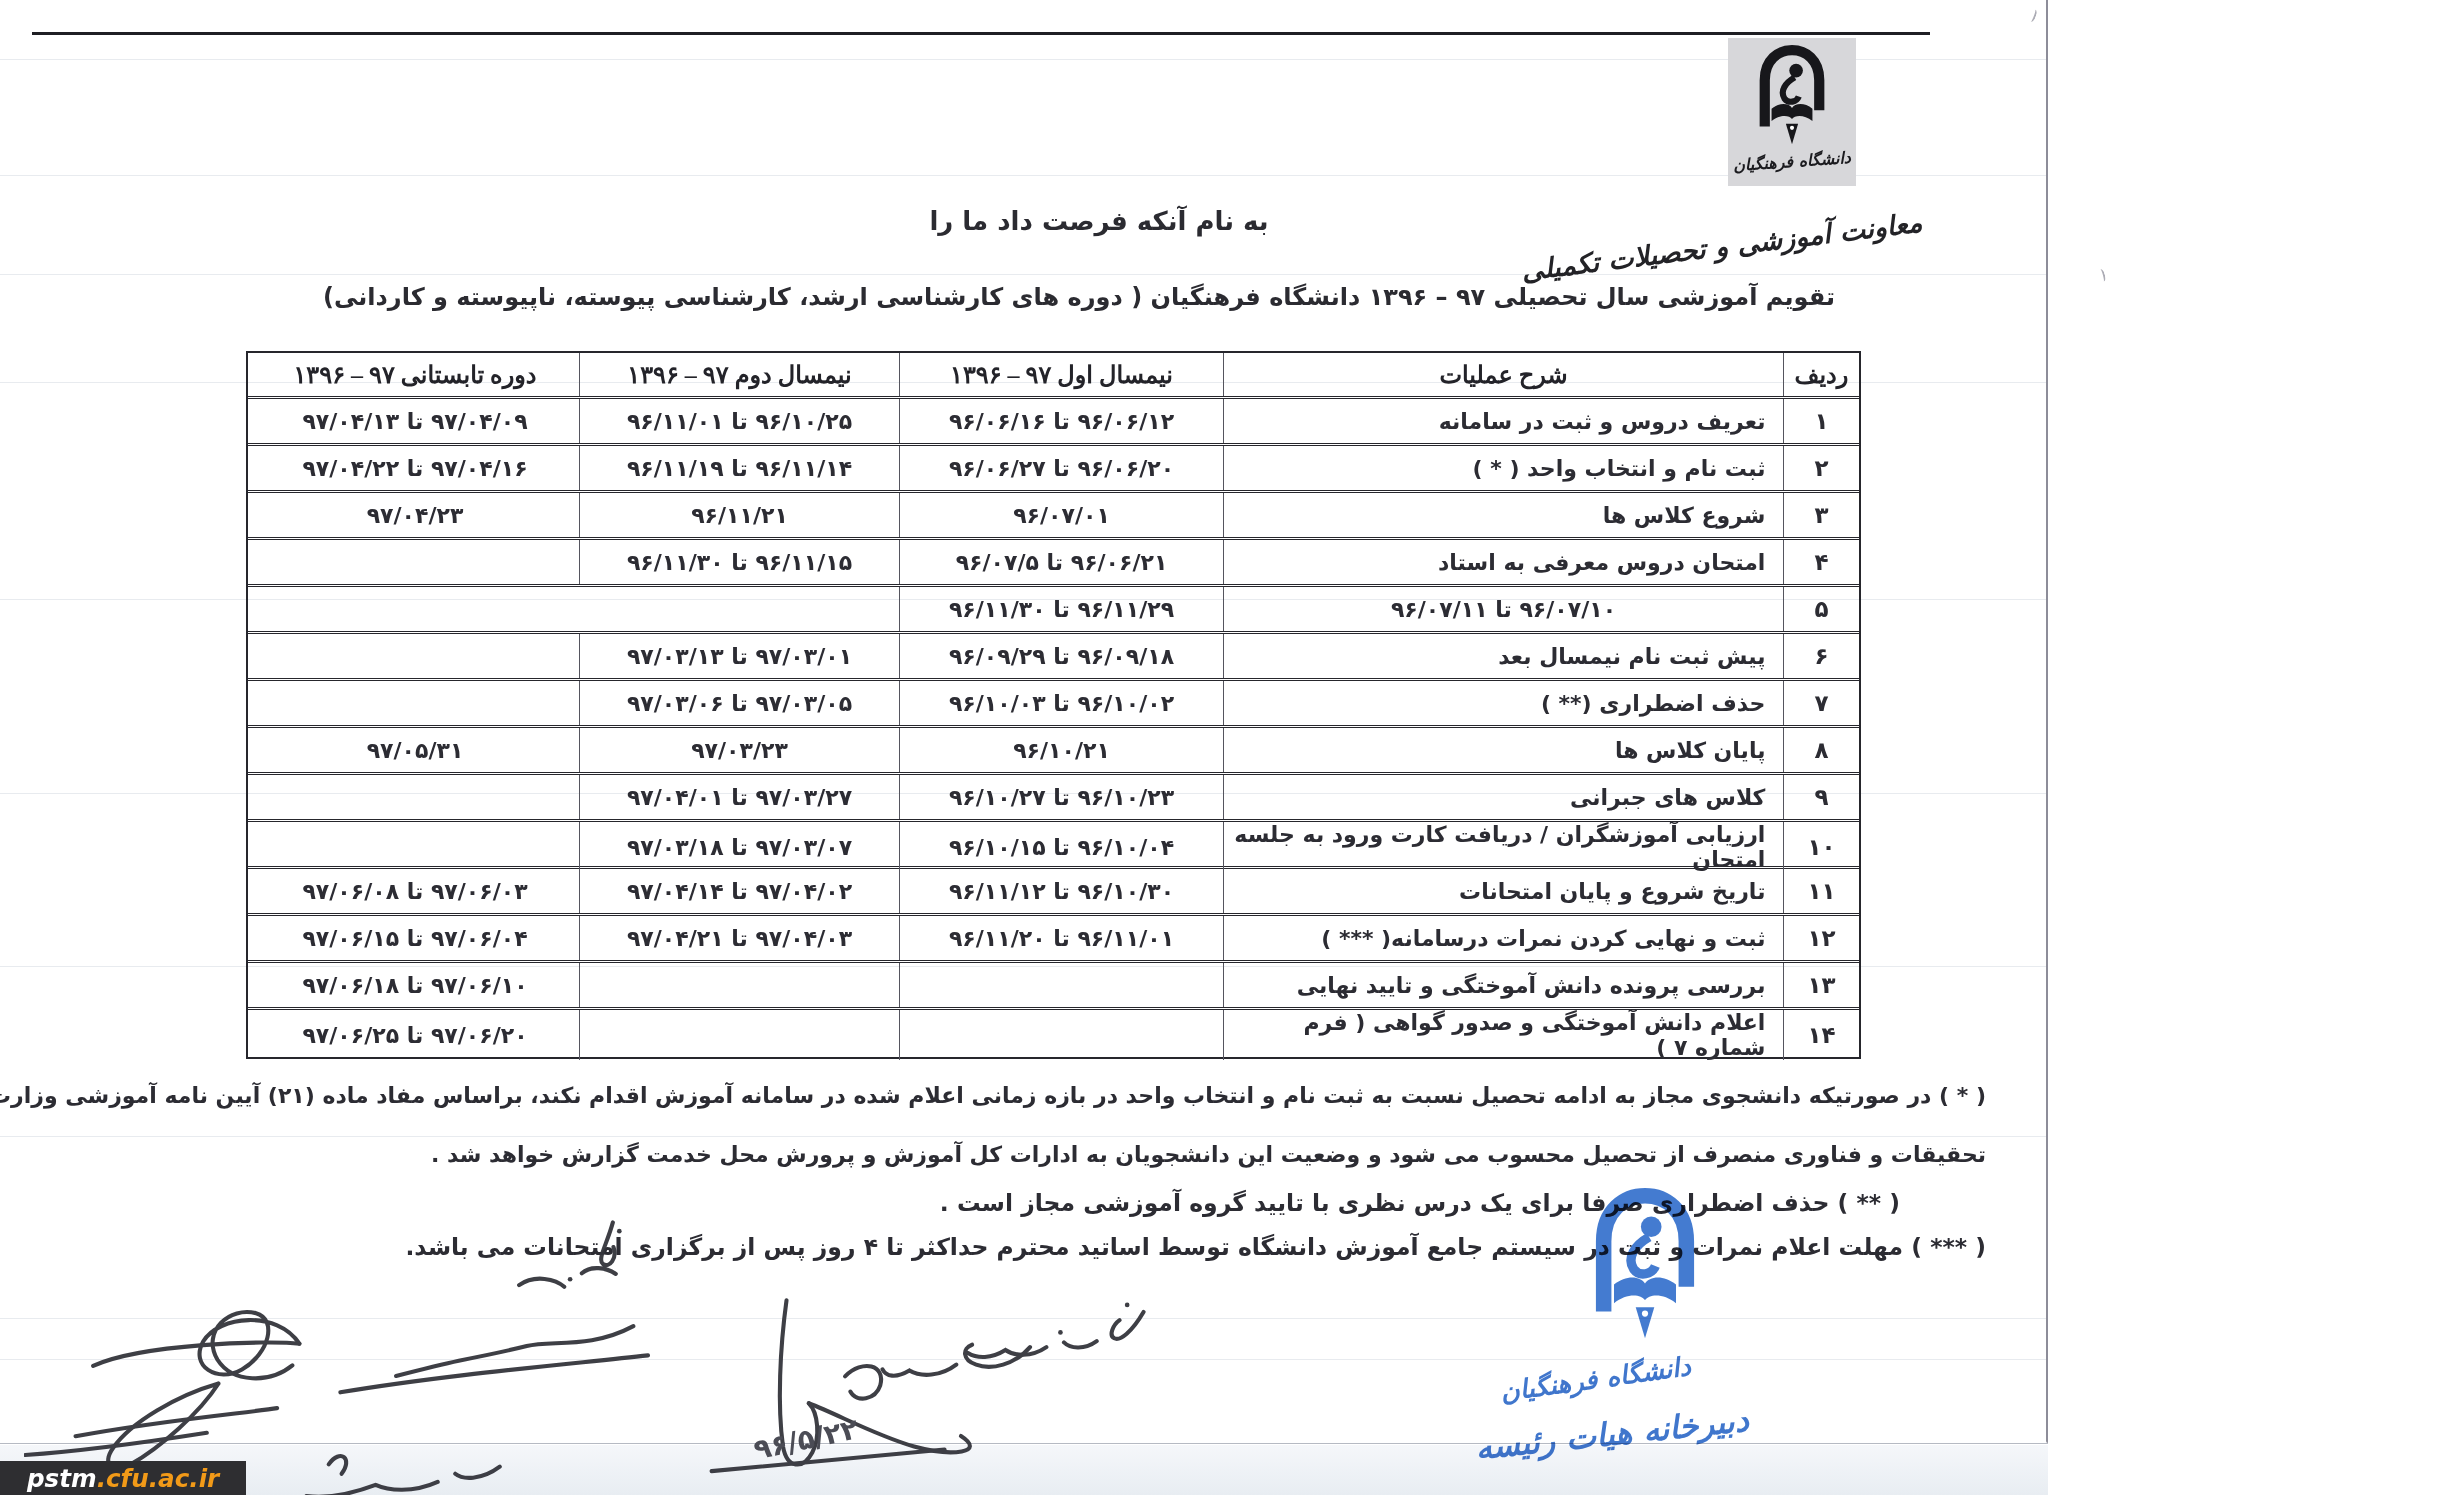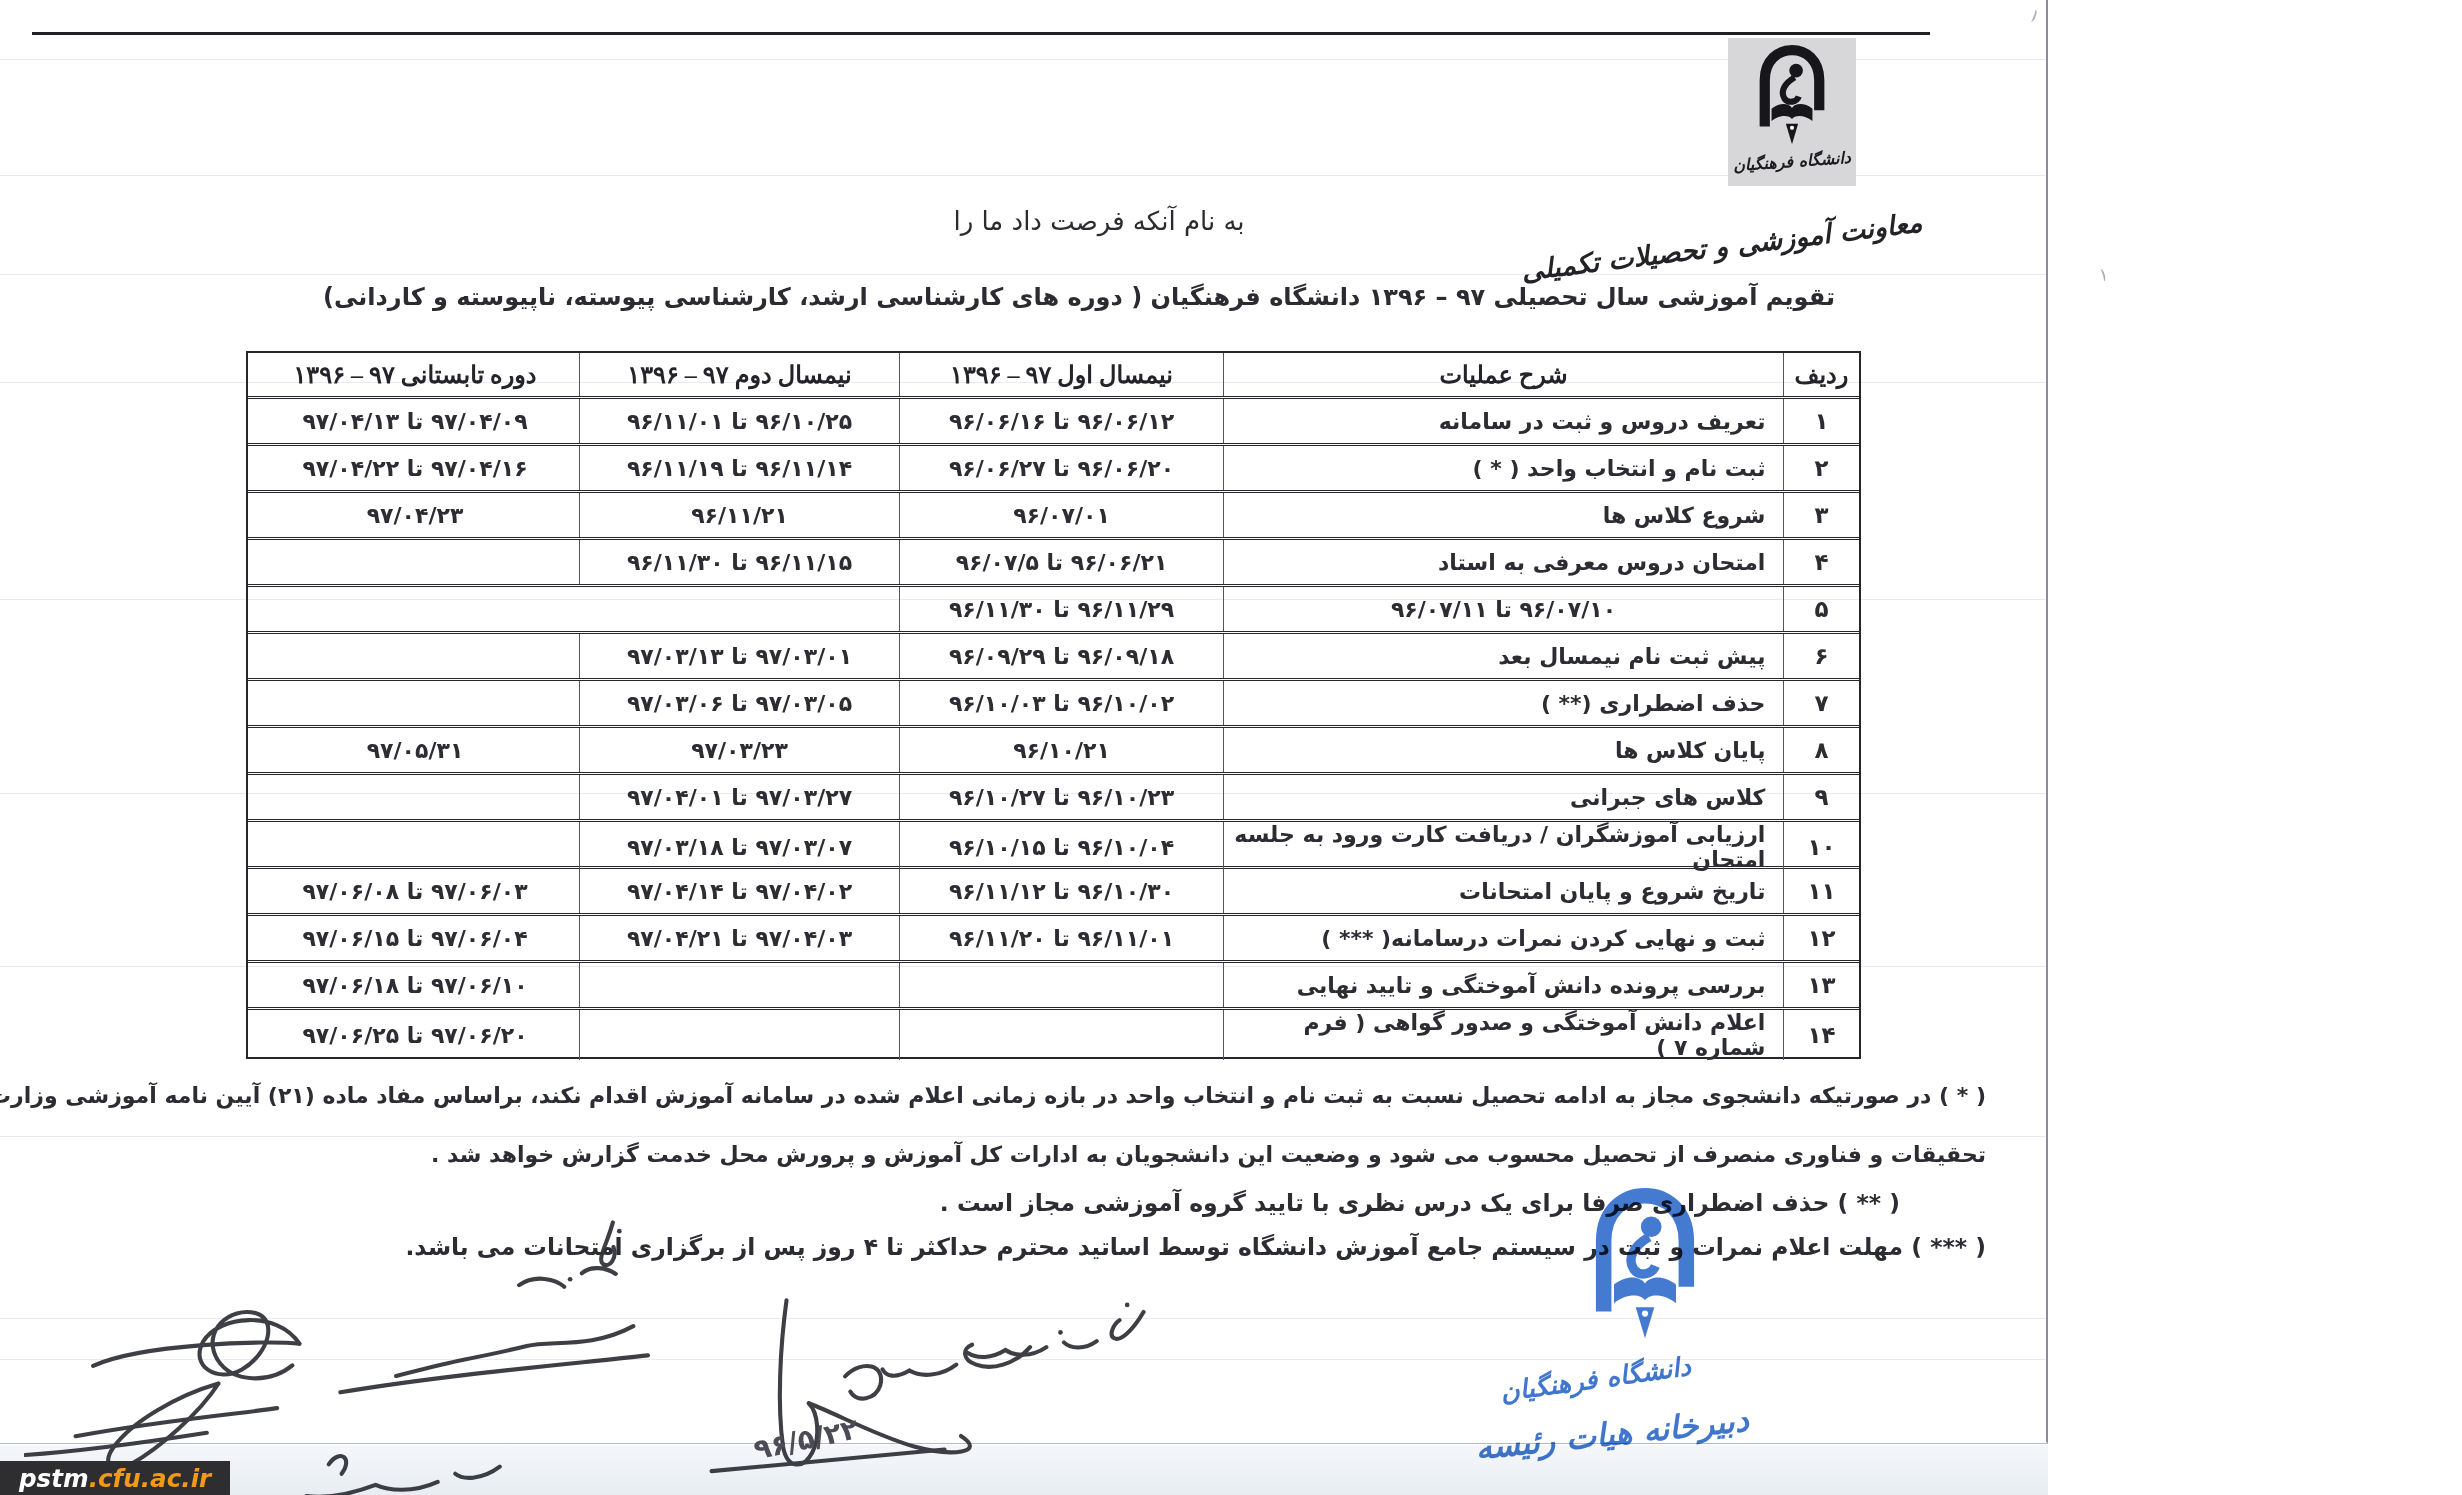--- a/index.html
+++ b/index.html
@@ -15,21 +15,21 @@
   .page-edge-h { position:absolute; left:0; top:1443px; width:2048px; height:1.2px; background:#b6bac3; }
   .bottom-band { position:absolute; left:0; top:1445px; width:2048px; height:50px; background:linear-gradient(#f5f7fa,#e8edf2); }
   .speck { position:absolute; width:5.9px; height:13px; border-right:2.3px solid #8a8a96; border-radius:50%; opacity:.7; }
 
   
   .logo-box { position:absolute; left:1728px; top:38px; width:128px; height:148px; background:#d7d7da; display:flex; flex-direction:column; align-items:center; justify-content:flex-start; padding-top:3.5px; }
   .emblem-black { width:86px; height:109px; color:#17171b; }
   .logo-caption { font-size:16px; font-weight:bold; color:#1b1b1f; transform:rotate(-4deg); white-space:nowrap; margin-top:1.2px; font-style:italic; }
   .dept-callig { position:absolute; left:1618px; top:225px; width:305px; text-align:center; font-size:27px; font-weight:bold; font-style:italic; color:#232327; transform:rotate(-7deg); white-space:nowrap; }
 
-  .bismillah { position:absolute; left:850px; top:206px; width:498px; text-align:center; font-size:26px; font-weight:normal; color:#2b2b31; }
+  .bismillah { position:absolute; left:850px; top:206px; width:498px; text-align:center; font-size:26px; font-weight:bold; color:#2b2b31; }
   .doc-title { position:absolute; left:305px; top:283px; width:1548px; text-align:center; font-size:24px; font-weight:bold; color:#2b2b31; }
 
   
   .cal-table { position:absolute; left:246px; top:351px; width:1615px; border:2.9px solid #26262c; background:transparent; }
   .trow { display:grid; grid-template-columns:75px 560px 324px 320px 329px; height:47px; border-bottom:3.5px double #26262c; align-items:stretch; }
   .trow.thead { height:46px; }
   [data-name="calendar-table-body"] .trow:last-child { border-bottom:none; }
   .cell { display:flex; align-items:center; justify-content:center; font-weight:bold; font-size:22px; color:#2c2c33; border-inline-start:1.2px solid #55555e; letter-spacing:0.6px; }
   .trow .cell:first-child { border-inline-start:none; }
   .cell.op { justify-content:flex-start; padding-inline-start:17.6px; letter-spacing:0;margin-left:8px; }
@@ -51,21 +51,21 @@
   .sig circle { fill:currentColor; }
   .sig-date { position:absolute; left:753px; top:1423px; font-size:28px; font-weight:bold; color:#4b4c55; transform:rotate(-12deg); letter-spacing:2.3px; z-index:3; }
 
   
   .stamp { position:absolute; left:1331px; top:1166px; width:481px; height:320px; z-index:4; mix-blend-mode:multiply; opacity:.92; }
   .emblem-blue { position:absolute; left:252px; top:7px; width:124px; height:186px; color:#3470cc; }
   .stamp-line1 { position:absolute; left:147px; top:198px; width:235px; text-align:center; font-size:26px; font-weight:bold; font-style:italic; color:#2f6ac8; transform:rotate(-8deg); white-space:nowrap; }
   .stamp-line2 { position:absolute; left:117px; top:249px; width:328px; text-align:center; font-size:32px; font-weight:bold; font-style:italic; color:#2f6ac8; transform:rotate(-6deg); white-space:nowrap; }
 
   
-  .watermark { position:absolute; left:0; top:1461px; height:34px; background:#2e2e31; color:#ffffff; display:flex; align-items:center; padding:0 19px; font-size:24.6px; font-weight:bold; font-style:italic; z-index:5; direction:ltr; }
+  .watermark { position:absolute; left:0; top:1461px; height:34px; background:#2e2e31; color:#ffffff; display:flex; align-items:center; padding:0 27px; font-size:24.6px; font-weight:bold; font-style:italic; z-index:5; direction:ltr; }
   .watermark .suffix { color:#f29a18; }
 </style>
 </head>
 <body>
 
 <svg width="0" height="0" style="position:absolute" aria-hidden="true">
   <defs>
     <symbol id="emblem-symbol" viewBox="0 0 120 160">
       <path d="M20 124 V56 C20 26 40 12 60 12 C80 12 100 26 100 56 V100" fill="none" stroke="currentColor" stroke-width="15"></path>
       <circle cx="66" cy="42" r="10" fill="currentColor"></circle>

